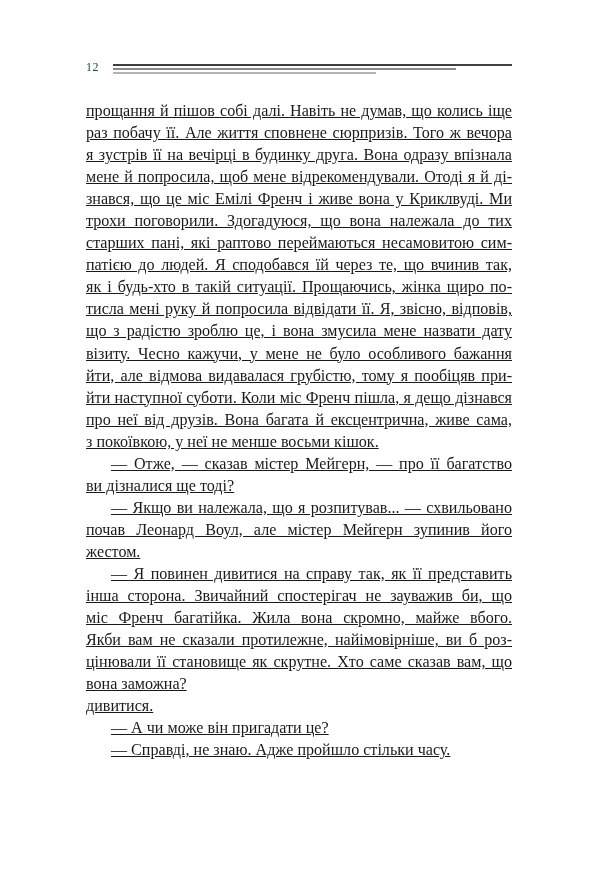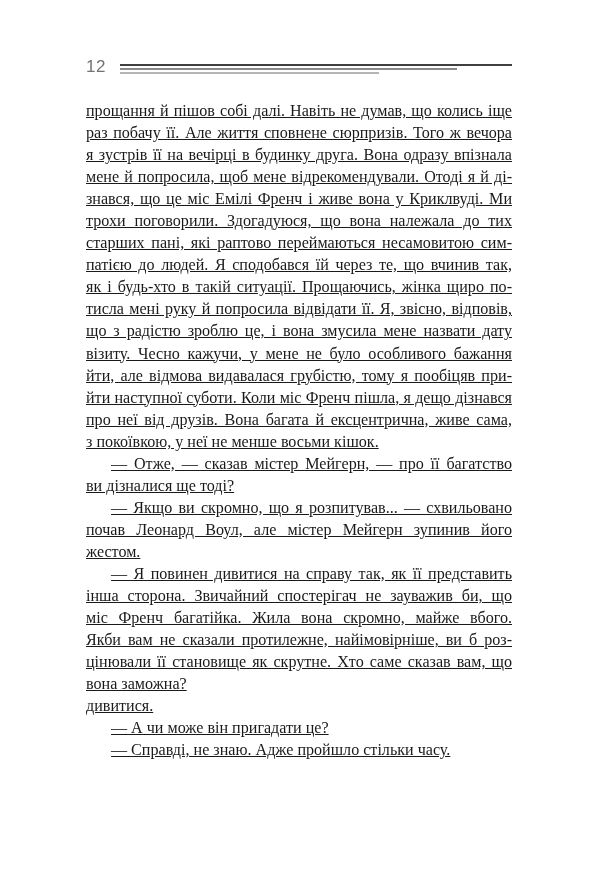--- a/index.html
+++ b/index.html
@@ -26,27 +26,27 @@
   .header {
     position: absolute;
     left: 86px;
     top: 57px;
     width: 426px;
     height: 30px;
     display: flex;
     align-items: flex-start;
   }
   .folio {
-    font-size: 17px;
+    font-size: 12px;
     line-height: 20px;
-    color: #737373;
+    color: #14532d;
     letter-spacing: 0.5px;
     flex: 0 0 auto;
     padding-right: 14px;
-    font-family: Liberation Sans, sans-serif;
+    font-family: Liberation Serif, serif;
   }
   .rules {
     flex: 1 1 auto;
     padding-top: 7px;
   }
   .rule {
     height: 2px;
     margin-bottom: 2px;
     background: #3a3a3a;
   }
@@ -117,21 +117,21 @@
         <span class="ln">йти, але відмова видавалася грубістю, тому я пообіцяв при-</span>
         <span class="ln">йти наступної суботи. Коли міс Френч пішла, я дещо дізнався</span>
         <span class="ln">про неї від друзів. Вона багата й ексцентрична, живе сама,</span>
         <span class="ln last">з покоївкою, у неї не менше восьми кішок.</span>
       </p>
       <p>
         <span class="ln ind">— Отже, — сказав містер Мейгерн, — про її багатство</span>
         <span class="ln last">ви дізналися ще тоді?</span>
       </p>
       <p>
-        <span class="ln ind">— Якщо ви скромно, що я розпитував... — схвильовано</span>
+        <span class="ln ind">— Якщо ви належала, що я розпитував... — схвильовано</span>
         <span class="ln">почав Леонард Воул, але містер Мейгерн зупинив його</span>
         <span class="ln last">жестом.</span>
       </p>
       <p>
         <span class="ln ind">— Я повинен дивитися на справу так, як її представить</span>
         <span class="ln">інша сторона. Звичайний спостерігач не зауважив би, що</span>
         <span class="ln">міс Френч багатійка. Жила вона скромно, майже вбого.</span>
         <span class="ln">Якби вам не сказали протилежне, найімовірніше, ви б роз-</span>
         <span class="ln">цінювали її становище як скрутне. Хто саме сказав вам, що</span>
         <span class="ln last">вона заможна?</span>

